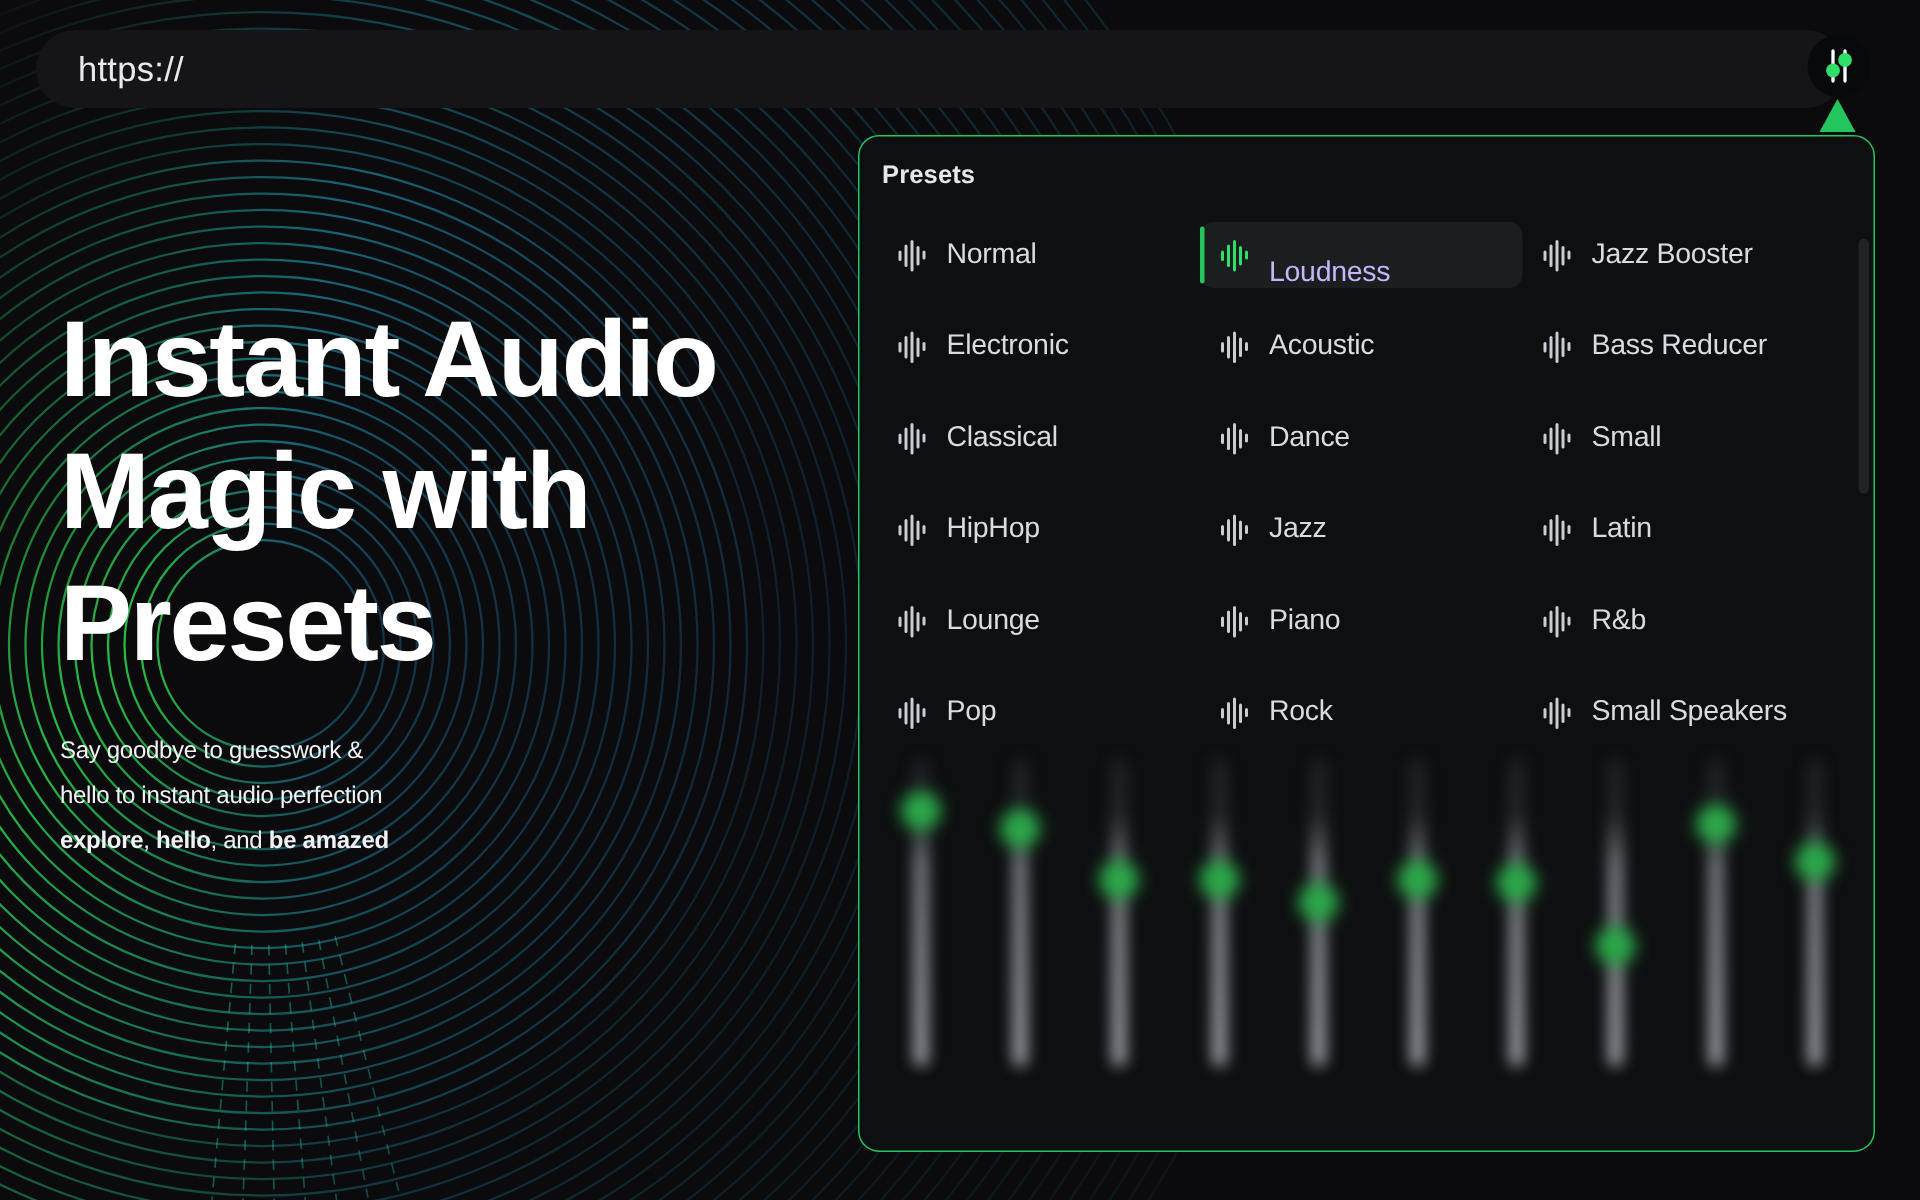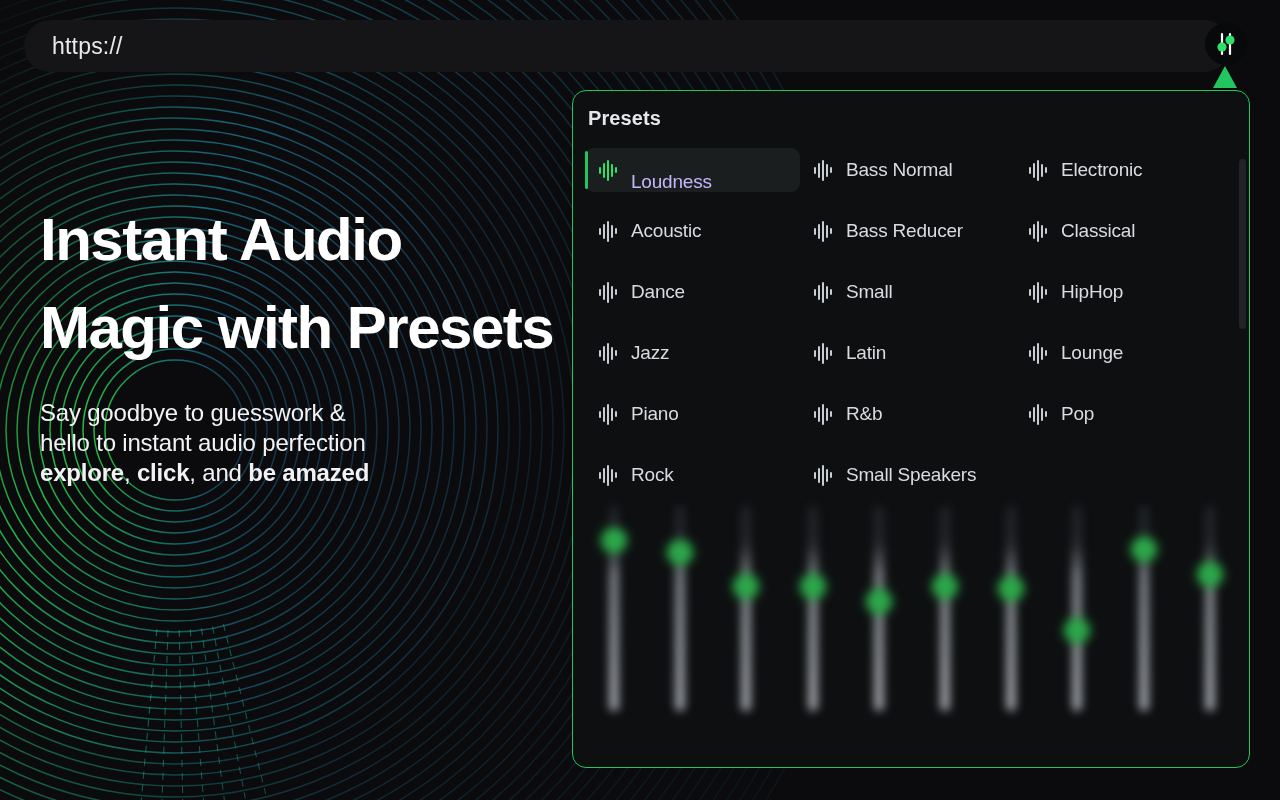--- a/index.html
+++ b/index.html
@@ -47,49 +47,49 @@
     width: 0; height: 0;
     border-left: 12px solid transparent;
     border-right: 12px solid transparent;
     border-bottom: 22px solid #22c55e;
   }
 
   
   #hero { position: absolute; left: 40px; top: 196px; width: 520px; }
   #headline {
     color: #ffffff;
-    font-size: 60px;
+    font-size: 72px;
     line-height: 88px;
     font-weight: 700;
     letter-spacing: -1.5px;
     white-space: pre-line;
   }
   #subhead {
     margin-top: 26px;
     color: #f2f2f4;
-    font-size: 24px;
+    font-size: 16px;
     line-height: 30px;
     font-weight: 400;
     letter-spacing: -0.2px;
   }
   #subhead b { font-weight: 700; }
 
   
   #panel {
     position: absolute; left: 572px; top: 90px;
     width: 678px; height: 678px;
     background: #0e0f11;
     border: 1.6px solid #22c55e;
     border-radius: 14px;
     overflow: hidden;
   }
   #panel-title {
     position: absolute; left: 15px; top: 16px;
     color: #e6e7ea;
-    font-size: 20px; font-weight: 700;
+    font-size: 17px; font-weight: 700;
     letter-spacing: .1px;
   }
 
   
   #presets {
     position: absolute; left: 12px; top: 48px;
     width: 640px;
     display: grid;
     grid-template-columns: 215px 215px 215px;
     grid-auto-rows: 61px;
@@ -297,47 +297,57 @@
       <circle cx="19" cy="11" r="4.6" fill="#2ee06a"></circle>
     </svg>
   </div>
   <div id="caret"></div>
 
   <div id="hero">
     <h1 id="headline">Instant Audio Magic with Presets</h1>
     <p id="subhead">
       <span>Say goodbye to guesswork &amp;</span><br>
       <span>hello to instant audio perfection</span><br>
-      <b>explore</b><span>, </span><b>click</b><span>, and </span><b>be amazed</b>
+      <b>explore</b><span>, </span><b>hello</b><span>, and </span><b>be amazed</b>
     </p>
   </div>
 
   <div id="panel">
     <div id="panel-title">Presets</div>
 
     <div id="presets">
+        <div class="preset">
+          <span class="eqicon">
+            <i></i>
+            <i></i>
+            <i></i>
+            <i></i>
+            <i></i>
+          </span>
+          <span class="label">Normal</span>
+        </div>
         <div class="preset selected">
           <span class="eqicon">
             <i></i>
             <i></i>
             <i></i>
             <i></i>
             <i></i>
           </span>
           <span class="label">Loudness</span>
         </div>
         <div class="preset">
           <span class="eqicon">
             <i></i>
             <i></i>
             <i></i>
             <i></i>
             <i></i>
           </span>
-          <span class="label">Bass Normal</span>
+          <span class="label">Jazz Booster</span>
         </div>
         <div class="preset">
           <span class="eqicon">
             <i></i>
             <i></i>
             <i></i>
             <i></i>
             <i></i>
           </span>
           <span class="label">Electronic</span>

